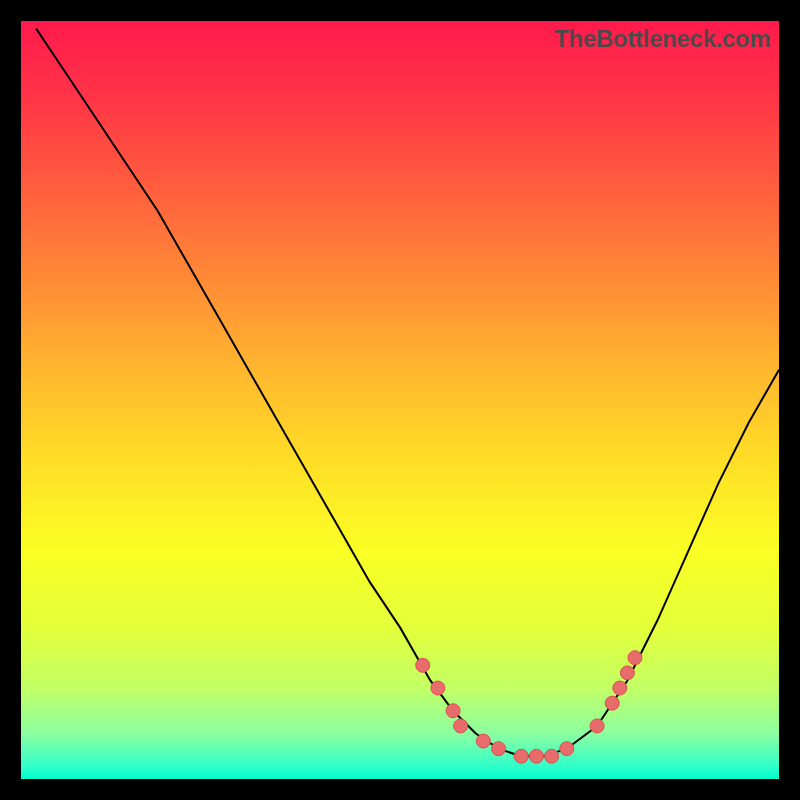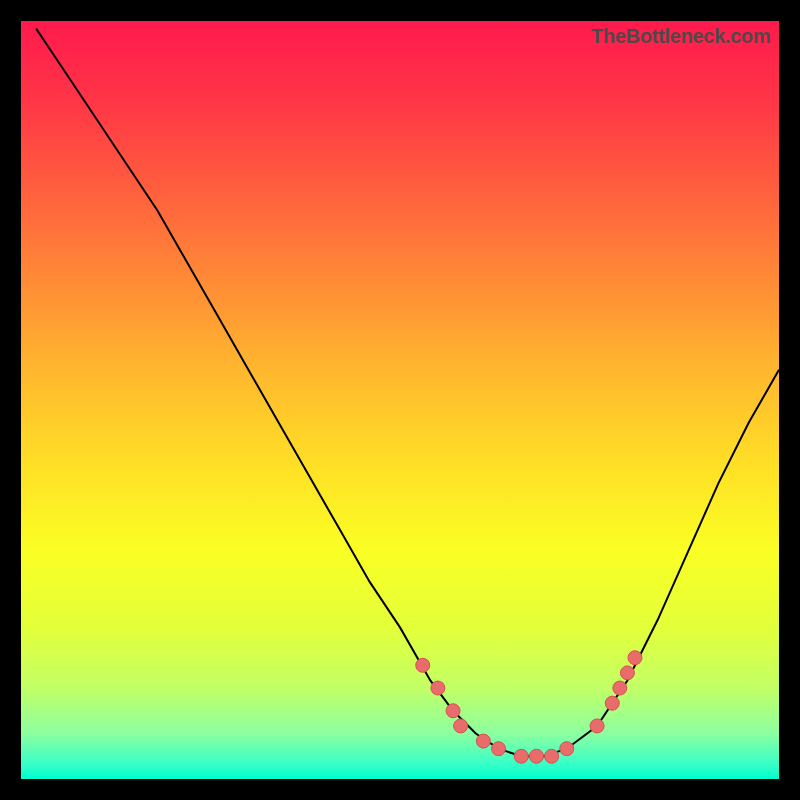--- a/index.html
+++ b/index.html
@@ -29,21 +29,21 @@
       #8cffa0 94%,
       #38ffc8 98%,
       #00ffd0 100%
     );
   }
   .watermark {
     position: absolute;
     top: 4px;
     right: 8px;
     font-family: Arial, Helvetica, sans-serif;
-    font-size: 20px;
+    font-size: 24px;
     font-weight: 600;
     color: #4a4a4a;
     letter-spacing: -0.3px;
     user-select: none;
   }
   svg.curve {
     position: absolute;
     left: 0;
     top: 0;
     width: 758px;

